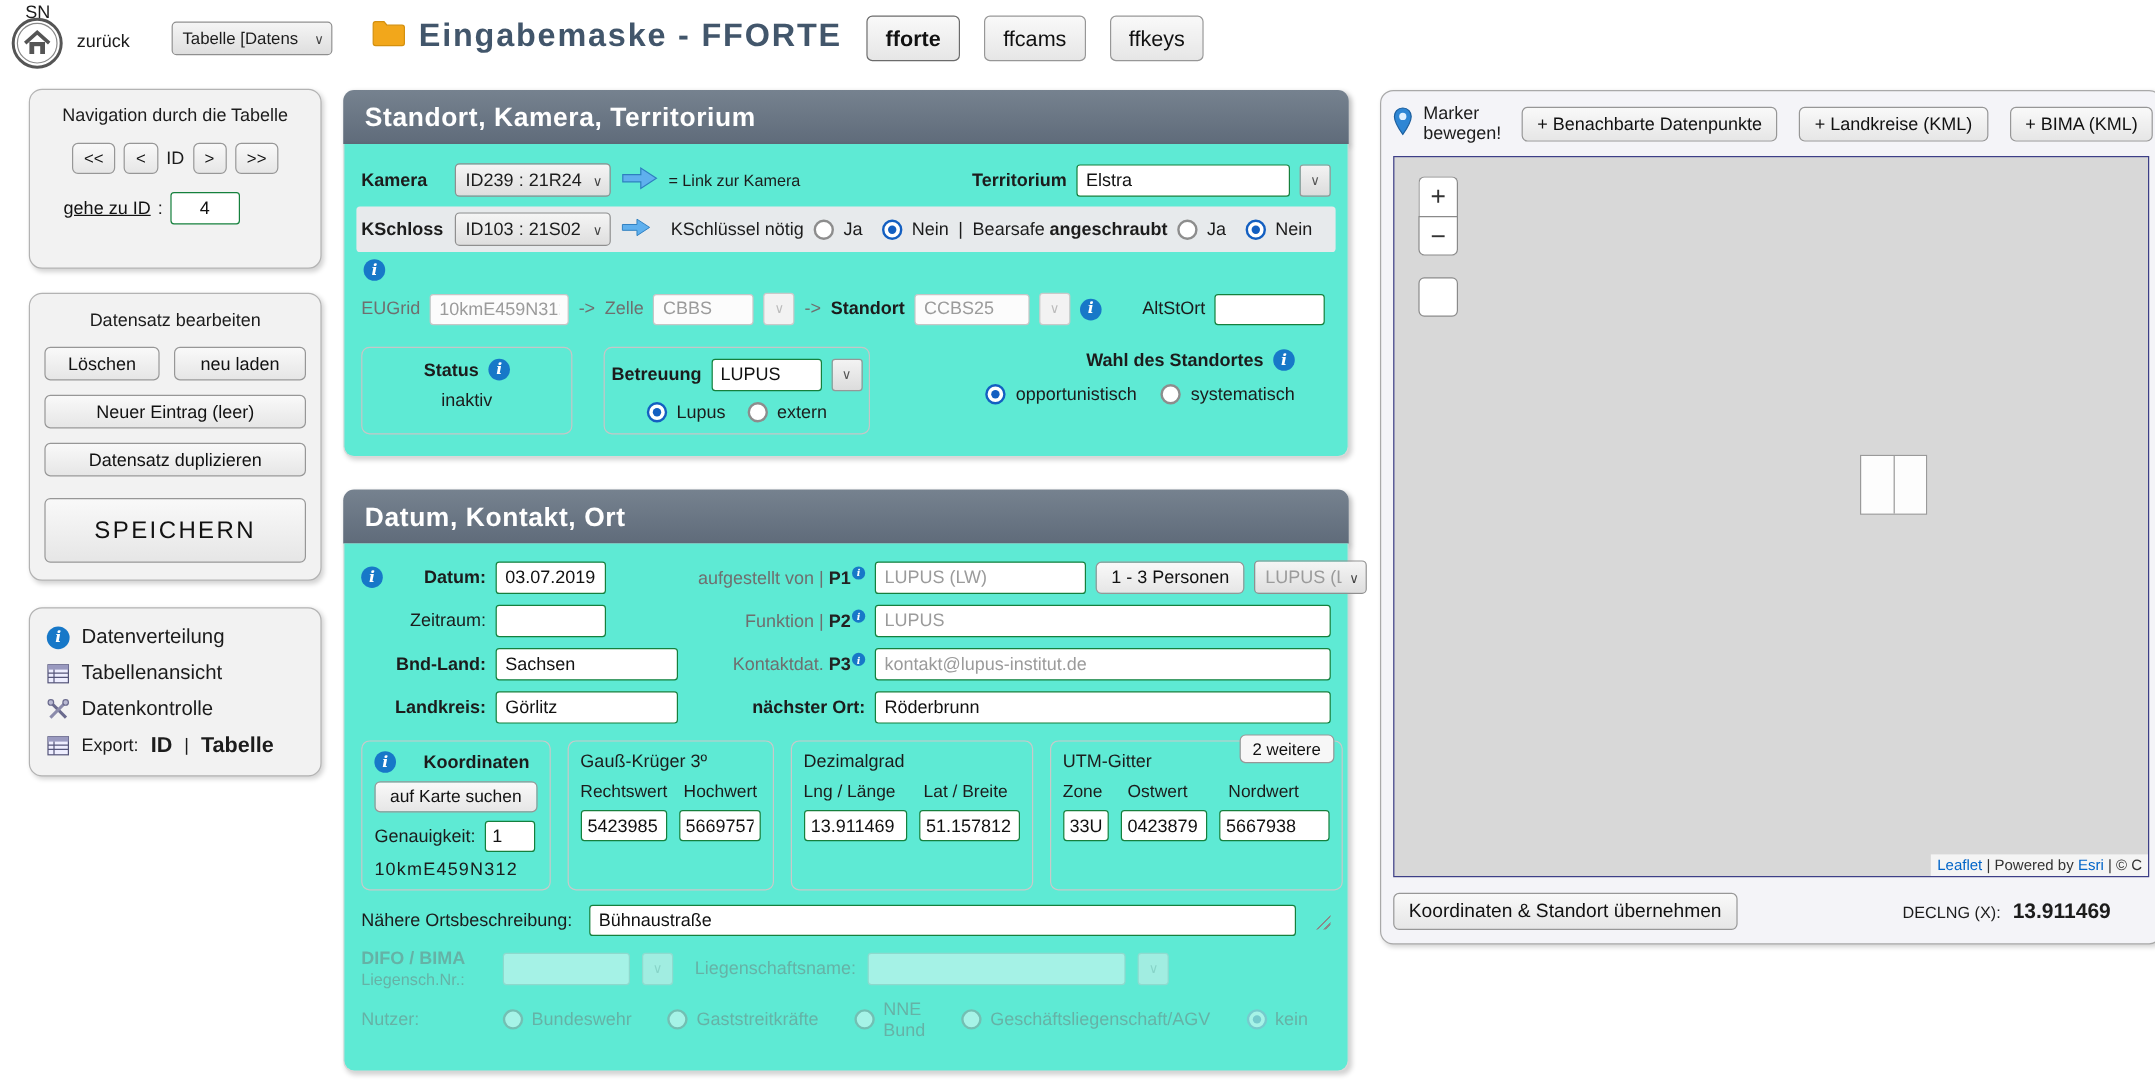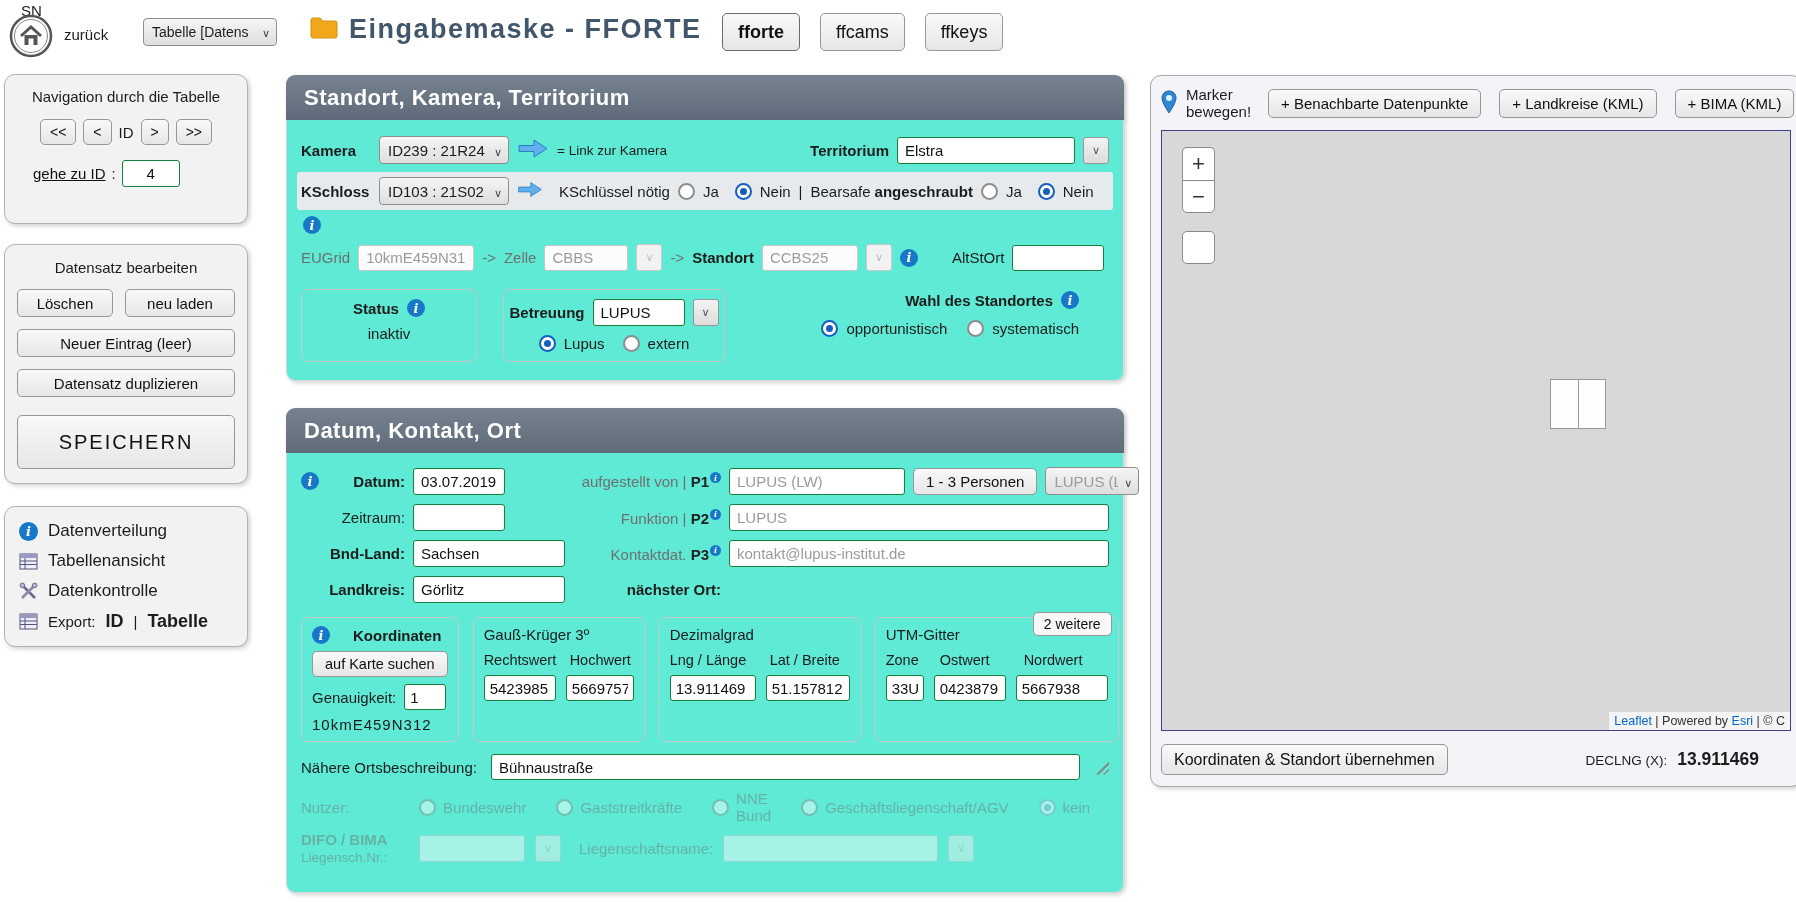--- a/index.html
+++ b/index.html
@@ -68,21 +68,21 @@
   #home-btn { position:absolute; left:9px; top:14px; width:44px; height:44px; cursor:pointer; }
   #hdr-back { position:absolute; left:64px; top:26px; font-size:15px; cursor:pointer; }
   #hdr-select { position:absolute; left:143px; top:18px; width:134px; font-size:14px; }
   #hdr-title-wrap { position:absolute; left:310px; top:14px; display:flex; align-items:center; gap:11px; }
   #hdr-title { font-size:27px; font-weight:bold; color:#42566b; letter-spacing:1.5px; }
   #hdr-apps { position:absolute; left:722px; top:13px; display:flex; gap:20px; }
   #hdr-apps .btn { height:38px; font-size:18px; padding:0 15px; }
   #hdr-apps .btn.active { font-weight:bold; border-color:#6b6b6b; }
 
   
-  #sidebar { position:absolute; left:4px; top:74px; width:244px; }
+  #sidebar { position:absolute; left:24px; top:74px; width:244px; }
   #nav-panel { height:150px; padding:13px 12px; margin-bottom:20px; }
   #nav-panel .ttl { text-align:center; font-size:15px; margin-bottom:14px; }
   #nav-row { display:flex; align-items:center; justify-content:center; gap:7px; margin-bottom:15px; }
   #nav-row .btn { height:26px; padding:0 9px; font-size:14px; }
   #goto-row { display:flex; align-items:center; gap:6px; padding-left:16px; }
   #goto-row a { color:#111; text-decoration:underline; cursor:pointer; }
   #goto-row .inp { width:58px; text-align:center; }
 
   #edit-panel { min-height:238px; padding:14px 12px; margin-bottom:22px; }
   #edit-panel .ttl { text-align:center; font-size:15px; margin-bottom:13px; }
@@ -465,20 +465,21 @@
       </div>
 
       <div class="s2row">
         <div class="lcol">
           <span style="width:18px"></span>
           <span class="lab blbl" style="width:78px">Landkreis:</span>
           <input class="inp" style="width: 152px;" value="Görlitz">
         </div>
         <div class="rcol">
           <span class="lab blbl">nächster Ort:</span>
+          <input class="inp fill" value="Röderbrunn" style="">
         </div>
       </div>
 
       <div id="coord-row">
         <div class="cbox" id="koord-box">
           <div class="khead">
             <span class="info"></span>
             <span class="blbl">Koordinaten</span>
           </div>
           <button class="btn">auf Karte suchen</button>
@@ -529,20 +530,31 @@
         </div>
       </div>
 
       <div id="orts-row">
         <span>Nähere Ortsbeschreibung:</span>
         <input class="inp" value="Bühnaustraße" style="">
         <span class="grip"></span>
       </div>
 
       <div id="difo-block">
+        <div class="drow">
+          <div class="dlab stack">
+            <div class="blbl glbl">DIFO / BIMA</div>
+            <div class="glbl" style="font-size:13.5px">Liegensch.Nr.:</div>
+          </div>
+          <input class="inp dis" style="width: 106px;">
+          <span class="selbtn dis"></span>
+          <span class="glbl" style="margin-left:8px">Liegenschaftsname:</span>
+          <input class="inp dis fill" style="">
+          <span class="selbtn dis"></span>
+        </div>
         <div class="drow">
           <div class="dlab glbl">Nutzer:</div>
           <span class="ropt">
               <span class="radio"></span>
               <span class="glbl">Bundeswehr</span>
             </span>
           <span class="ropt">
               <span class="radio"></span>
               <span class="glbl">Gaststreitkräfte</span>
             </span>
@@ -552,31 +564,20 @@
             </span>
           <span class="ropt">
               <span class="radio"></span>
               <span class="glbl">Geschäftsliegenschaft/AGV</span>
             </span>
           <span class="ropt">
               <span class="radio dischecked"></span>
               <span class="glbl">kein</span>
             </span>
         </div>
-        <div class="drow">
-          <div class="dlab stack">
-            <div class="blbl glbl">DIFO / BIMA</div>
-            <div class="glbl" style="font-size:13.5px">Liegensch.Nr.:</div>
-          </div>
-          <input class="inp dis" style="width: 106px;">
-          <span class="selbtn dis"></span>
-          <span class="glbl" style="margin-left:8px">Liegenschaftsname:</span>
-          <input class="inp dis fill" style="">
-          <span class="selbtn dis"></span>
-        </div>
       </div>
 
     </div>
   </div>
 </div>
 
 <div id="map-panel">
   <div id="map-top">
     <span>
       <svg width="16" height="24" viewBox="0 0 16 24">

